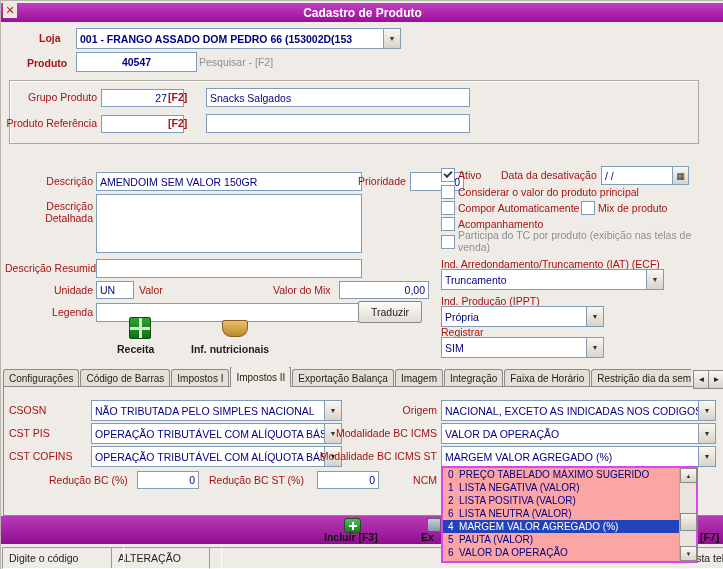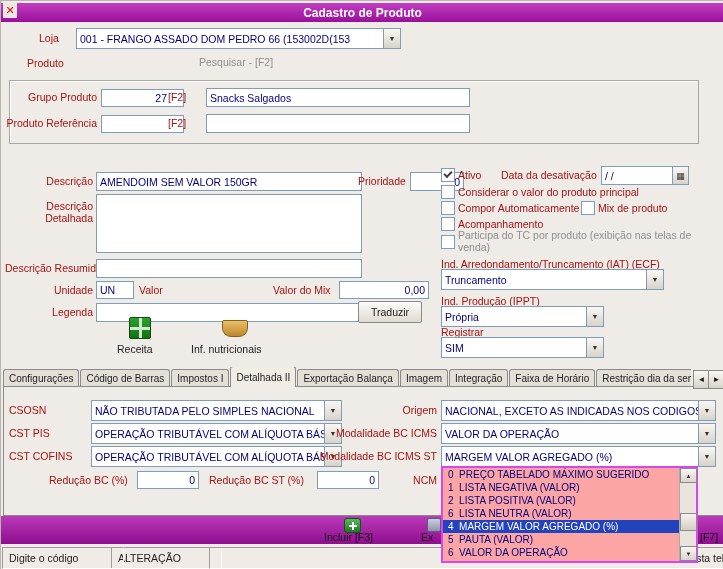--- a/index.html
+++ b/index.html
@@ -5,21 +5,21 @@
   html,body{margin:0;padding:0}
   body{font-family:"Liberation Sans","DejaVu Sans",sans-serif;background:#fff}
   #app{position:relative;width:723px;height:569px;background:#EFEBE7;overflow:hidden;font-size:10.5px;border:1px solid #b9b5ad}
   .titlebar{position:absolute;left:0;top:2px;width:723px;height:19px;
     background:linear-gradient(180deg,var(--titlebar-light,#C23EC2),var(--titlebar,#9A0F9A));
     display:flex;align-items:center;justify-content:center;color:#fff;font-weight:bold;font-size:12px}
   .closebox{position:absolute;left:2px;top:2px;width:14px;height:15px;background:#ECE8E1;
     display:flex;align-items:center;justify-content:center;color:#CC1111;font-weight:bold;font-size:11px;z-index:6}
   .lbl{position:absolute;color:var(--label,#A41414);white-space:nowrap}
   .rt{text-align:left}
-  .bold{font-weight:normal}
+  .bold{font-weight:bold}
   .gray{color:#8F8F8F}
   .blk{color:#1c1c1c}
   .llab{position:absolute;left:4px;width:88px;text-align:right;color:var(--label,#A41414);white-space:nowrap}
   .glab{position:absolute;left:4px;width:92px;text-align:right;color:var(--label,#A41414);white-space:nowrap}
   .ilab{position:absolute;left:8px;width:78px;text-align:left;color:var(--label,#A41414);white-space:nowrap}
   .irlab{position:absolute;left:306px;width:130px;text-align:right;color:var(--label,#A41414);white-space:nowrap}
   .wrap{white-space:normal;line-height:12px}
   .field{position:absolute;background:#fff;border:1px solid #7F9DB9;color:var(--value,#00007F);
     display:flex;align-items:center;padding:0 3px;white-space:nowrap;overflow:hidden}
   .num{justify-content:flex-end}
@@ -71,20 +71,21 @@
   </div>
 
   <span class="lbl bold" style="left:38px;top:31px">Loja</span>
   <div class="field combo bold" style="left:75px;top:27px;width:302px;height:19px">
     <span>001 - FRANGO ASSADO DOM PEDRO 66 (153002D(153</span>
     <span class="ddbtn">
         <span>▼</span>
       </span>
   </div>
   <span class="lbl bold" style="left:26px;top:56px">Produto</span>
+  <div class="field bold" style="left:75px;top:51px;width:113px;height:18px;justify-content:center">40547</div>
   <span class="lbl gray" style="left:198px;top:55px">Pesquisar - [F2]</span>
 
   <div class="gbox" style="left:8px;top:79px;width:688px;height:62px"></div>
   <span class="glab" style="top:90px">Grupo Produto</span>
   <div class="field num" style="left:100px;top:88px;width:62px;height:16px;padding-right:16px">27</div>
   <span class="lbl bold" style="left:167px;top:90px">[F2]</span>
   <div class="field" style="left:205px;top:87px;width:256px;height:17px">Snacks Salgados</div>
   <span class="glab" style="top:116px">Produto Referência</span>
   <div class="field num" style="left:100px;top:114px;width:62px;height:16px;padding-right:16px"></div>
   <span class="lbl bold" style="left:167px;top:116px">[F2]</span>
@@ -161,21 +162,21 @@
     <span>SIM</span>
     <span class="ddbtn">
         <span>▼</span>
       </span>
   </div>
 
   <div class="tabstrip">
     <div class="tab">Configurações</div>
     <div class="tab">Código de Barras</div>
     <div class="tab">Impostos I</div>
-    <div class="tab active">Detalhada II</div>
+    <div class="tab active">Impostos II</div>
     <div class="tab">Exportação Balança</div>
     <div class="tab">Imagem</div>
     <div class="tab">Integração</div>
     <div class="tab">Faixa de Horário</div>
     <div class="tab">Restrição dia da semana</div>
 
   </div>
   <div class="sarrow" style="left:692px;top:369px">
       <span>◄</span>
     </div>

